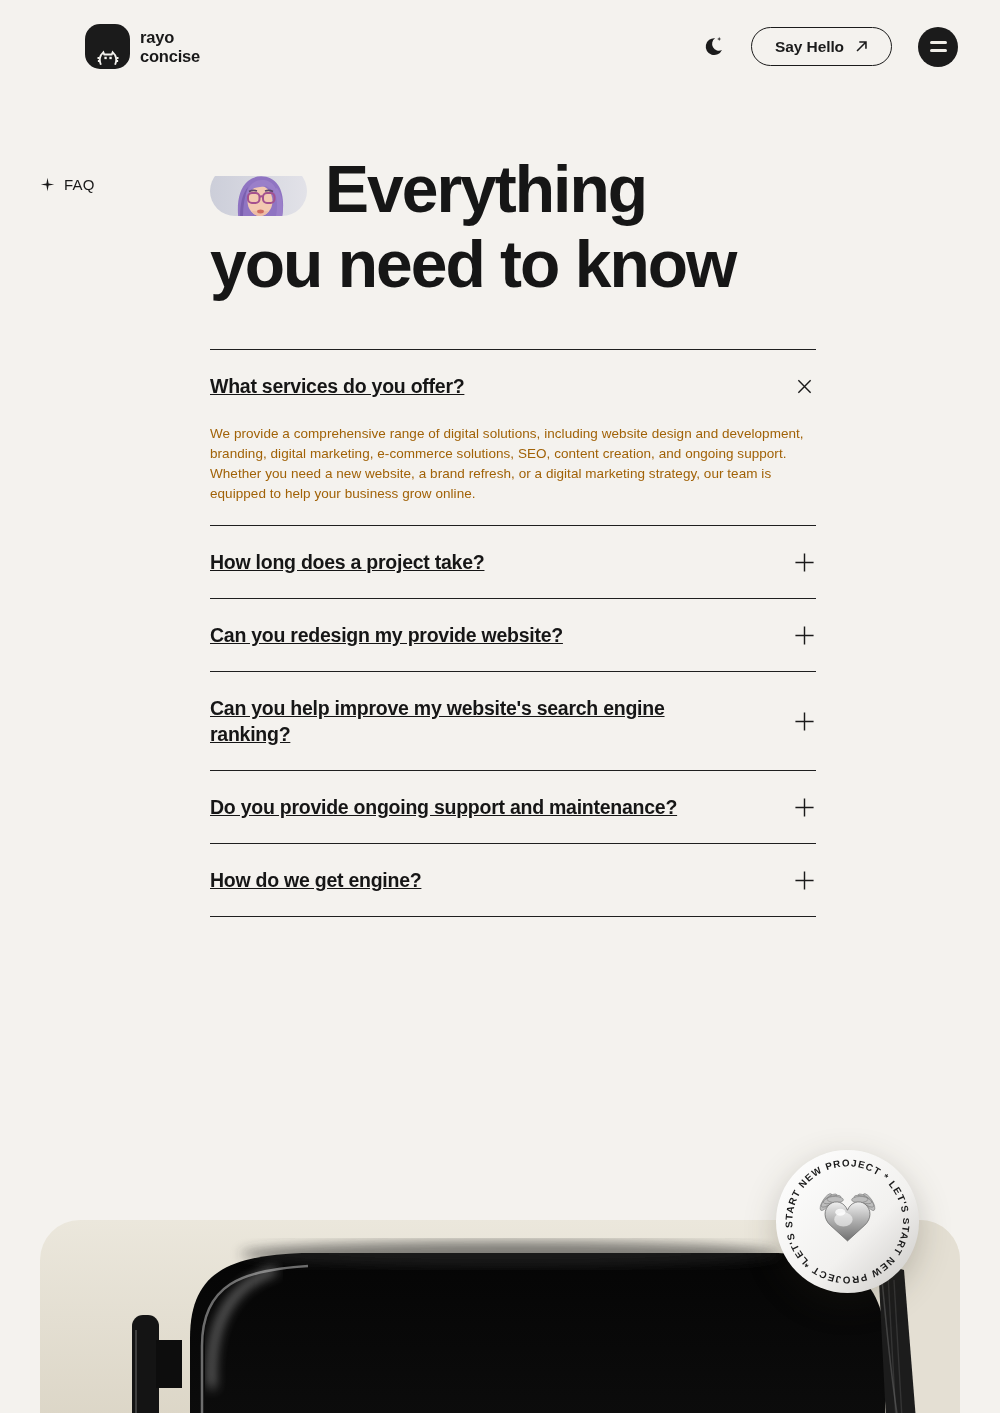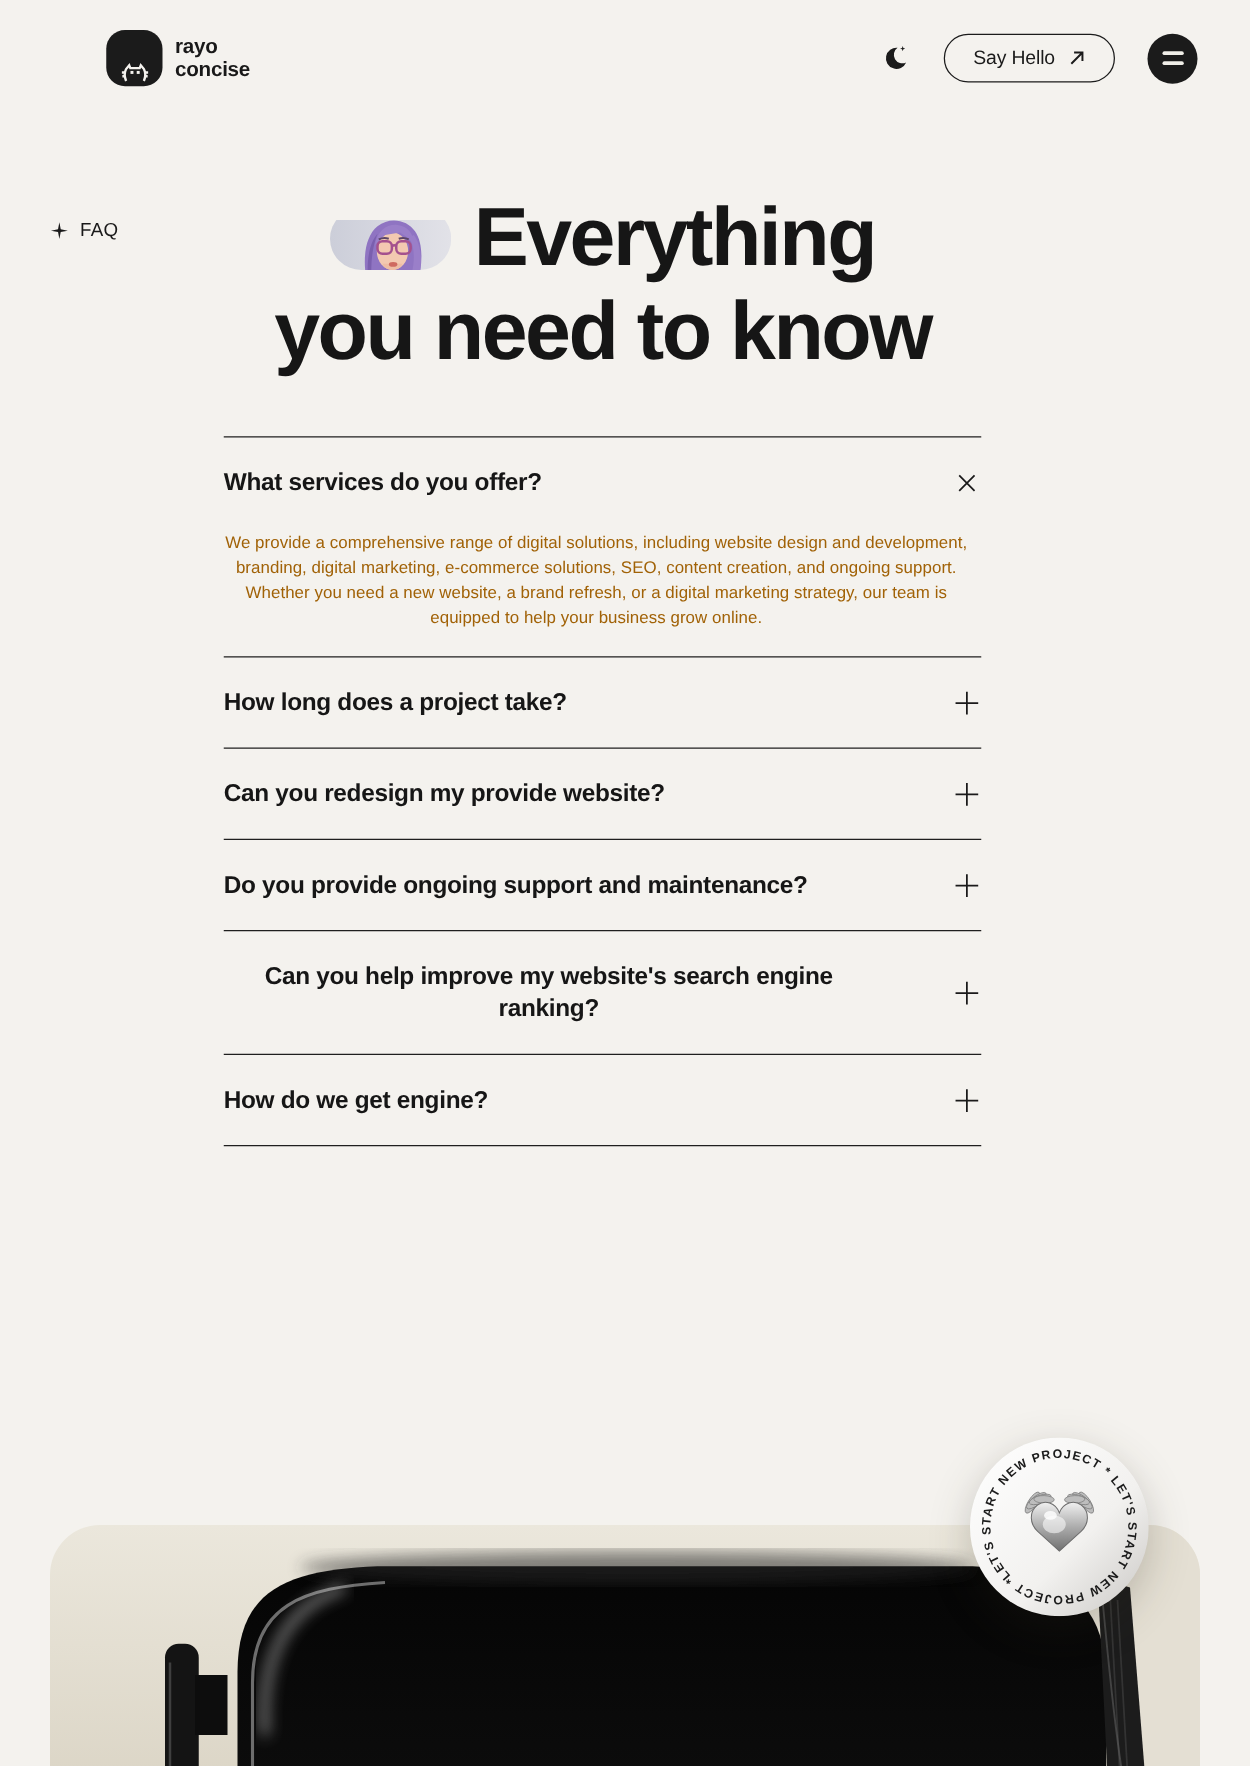--- a/index.html
+++ b/index.html
@@ -22,37 +22,37 @@
     width:45px; height:45px; background:#1b1b1b; border-radius:15px;
     display:flex; align-items:flex-end; justify-content:center; overflow:hidden;
   }
   .brand-name { font-size:16.5px; font-weight:700; line-height:1.15; letter-spacing:-0.2px; }
   .header-right { display:flex; align-items:center; gap:26px; }
   .theme-toggle { width:24px; height:24px; display:flex; align-items:center; justify-content:center; cursor:pointer; }
   .say-hello {
     display:flex; align-items:center; gap:11px;
     height:39px; padding:0 23px;
     border:1.5px solid #1b1b1b; border-radius:22px; background:transparent;
-    font-family:inherit; font-size:15.5px; font-weight:400; color:#1b1b1b;
+    font-family:inherit; font-size:15.5px; font-weight:700; color:#1b1b1b;
     letter-spacing:-0.1px; cursor:pointer;
   }
   .menu-btn {
     width:40px; height:40px; border-radius:50%; background:#1b1b1b; border:none;
     display:flex; flex-direction:column; align-items:center; justify-content:center; gap:5px;
     cursor:pointer;
   }
   .menu-bar { width:17px; height:3.2px; border-radius:2px; background:#f0eee8; }
 
   
   .faq-label {
     position:absolute; left:40px; top:176px;
     display:flex; align-items:center; gap:9px;
     font-size:15px; font-weight:500; letter-spacing:0.2px;
   }
-  .main { position:absolute; left:179px; top:152px; width:606px;text-align:center; }
+  .main { position:absolute; left:210px; top:152px; width:606px; }
   h1 {
     font-size:66px; font-weight:700; line-height:75px;
     letter-spacing:-2px; color:#161616;
   }
   .avatar-pill {
     display:inline-block; width:97px; height:50px; border-radius:25px;
     overflow:hidden; vertical-align:middle; margin-right:18px; transform:translateY(-4px);
   }
   .intro {
     margin-top:39px; width:584px;
@@ -61,21 +61,21 @@
 
   
   .accordion { margin-top:47px; border-top:1px solid #1f1f1f; }
   .faq-item { border-bottom:1px solid #1f1f1f; }
   .faq-row {
     display:flex; align-items:center; justify-content:space-between;
     padding:23px 0; cursor:pointer;
   }
   .faq-q {
     font-size:19.5px; font-weight:700; letter-spacing:-0.25px; color:#161616;
-    line-height:26px; max-width:520px;
+    line-height:26px; max-width:520px;text-decoration:underline;
   }
   .faq-item.expanded .faq-row { padding-bottom:0; }
   .faq-answer {
     margin:25px 0 0; padding-bottom:21px; width:596px;
     font-size:13.5px; line-height:20px; color:#a16207; letter-spacing:0.05px;
   }
   .icon-btn { display:flex; align-items:center; justify-content:center; width:24px; height:24px; cursor:pointer; }
 
   
   .photo {
@@ -204,32 +204,32 @@
         <span class="icon-btn">
           <svg viewBox="0 0 22 22" width="21" height="21" stroke="#1a1a1a" stroke-width="1.5">
               <path d="M11 1.5v19M1.5 11h19"></path>
             </svg>
         </span>
       </div>
     </div>
 
     <div class="faq-item">
       <div class="faq-row">
+        <h3 class="faq-q">Can you help improve my website's search engine ranking?</h3>
+        <span class="icon-btn">
+          <svg viewBox="0 0 22 22" width="21" height="21" stroke="#1a1a1a" stroke-width="1.5">
+              <path d="M11 1.5v19M1.5 11h19"></path>
+            </svg>
+        </span>
+      </div>
+    </div>
+
+    <div class="faq-item">
+      <div class="faq-row">
         <h3 class="faq-q">Do you provide ongoing support and maintenance?</h3>
-        <span class="icon-btn">
-          <svg viewBox="0 0 22 22" width="21" height="21" stroke="#1a1a1a" stroke-width="1.5">
-              <path d="M11 1.5v19M1.5 11h19"></path>
-            </svg>
-        </span>
-      </div>
-    </div>
-
-    <div class="faq-item">
-      <div class="faq-row">
-        <h3 class="faq-q">Can you help improve my website's search engine ranking?</h3>
         <span class="icon-btn">
           <svg viewBox="0 0 22 22" width="21" height="21" stroke="#1a1a1a" stroke-width="1.5">
               <path d="M11 1.5v19M1.5 11h19"></path>
             </svg>
         </span>
       </div>
     </div>
 
     <div class="faq-item">
       <div class="faq-row">

